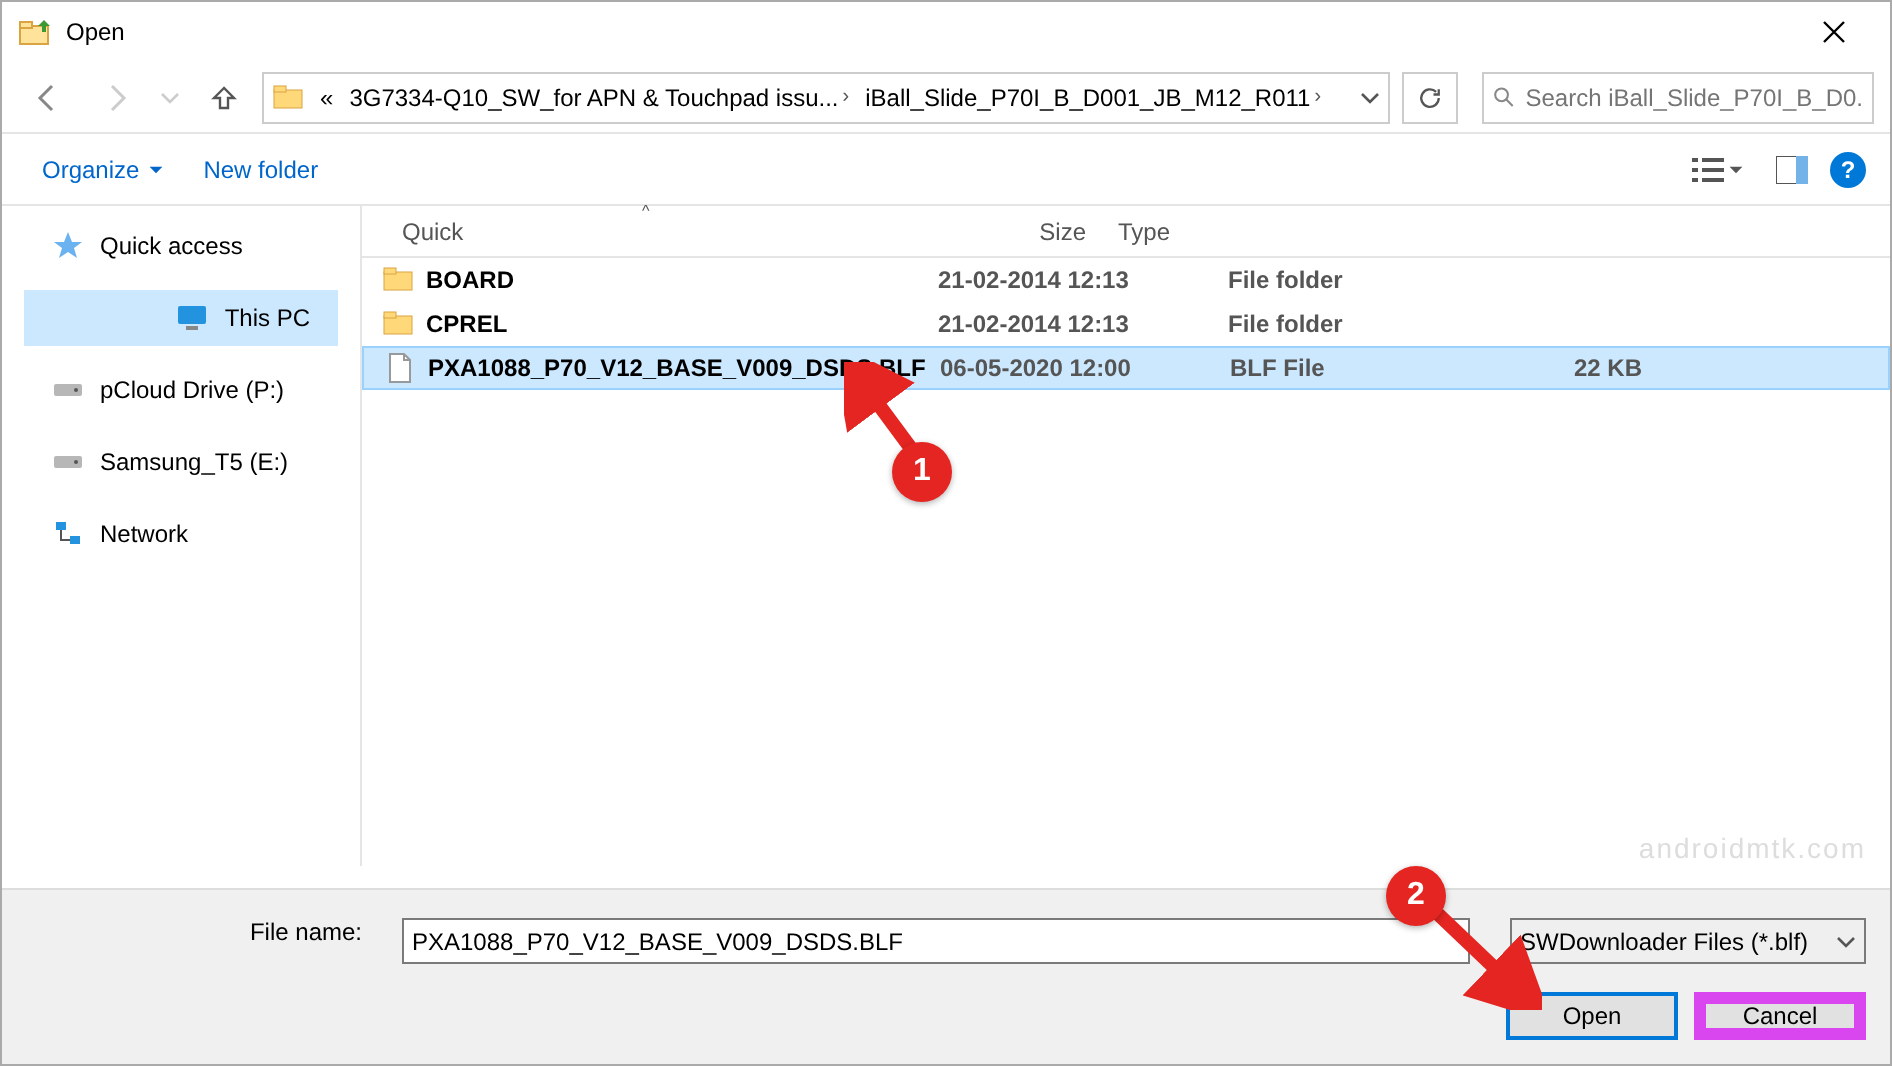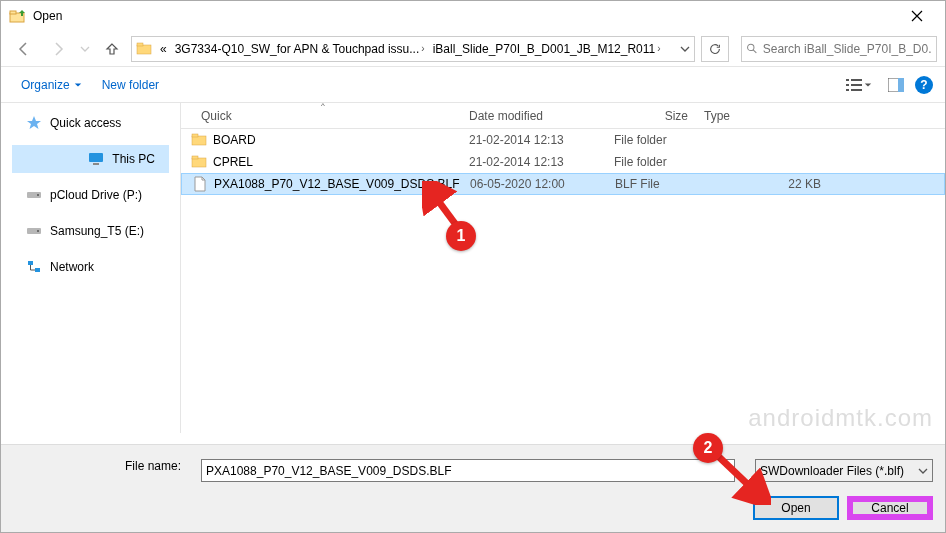--- a/index.html
+++ b/index.html
@@ -37,41 +37,41 @@
 .side-icon { width: 16px; height: 16px; display:flex; align-items:center; justify-content:center; }
 
 .filelist { flex: 1; }
 .fl-header { height: 26px; display: flex; align-items: center; border-bottom: 1px solid #e5e5e5; color: #555; position:relative; }
 .fl-col { padding: 0 8px; border-right: 0px solid #e5e5e5; display:flex; align-items:center; height:100%;}
 .col-name { width: 280px; padding-left: 20px; position:relative;}
 .col-name .sort-ind { position:absolute; left:50%; top:-2px; font-size:8px; color:#555;}
 .col-date { width: 145px; }
 .col-type { width: 120px; }
 .col-size { width: 90px; text-align: right; justify-content:flex-end; }
-.fl-row { height: 22px; display: flex; align-items: center; cursor:pointer; }
+.fl-row { height: 22px; display: flex; align-items: center; cursor:pointer;font-weight:bold; }
 .fl-row.selected { background: #cce8ff; border: 1px solid #99d1ff; }
 .row-icon { width: 16px; height: 16px; margin-left: 10px; margin-right: 6px; }
 .row-name { width: 256px; }
 .row-date { width: 145px; color: #555; }
 .row-type { width: 120px; color: #555; }
 .row-size { width: 86px; text-align: right; color: #555; }
 
 .bottom { position: absolute; bottom: 0; left: 0; right: 0; background: #f0f0f0; border-top: 1px solid #ddd; padding: 14px 12px 12px 12px; }
 .fn-row { display: flex; align-items: flex-start; gap: 20px; }
 .fn-label { text-align: right; width: 168px; }
 .fn-input { flex: 1; height: 23px; border: 1px solid #7a7a7a; padding: 0 4px; background:#fff; }
 .fn-filter { width: 178px; height: 23px; border: 1px solid #7a7a7a; padding: 0 4px; background: #efefef; display: flex; align-items: center; justify-content: space-between; cursor:pointer;}
 .btn-row { display: flex; justify-content: flex-end; gap: 8px; margin-top: 14px; }
 .btn { width: 86px; height: 24px; border: 6px solid #d946ef; background: #e1e1e1; display: flex; align-items: center; justify-content: center; cursor:pointer; }
 .btn.primary { border: 2px solid #0078d7; background: #e1e1e1; }
 
 
 .callout { position: absolute; width: 30px; height: 30px; border-radius: 50%; background: #e52521; color: #fff; font-weight: bold; font-size: 16px; display: flex; align-items: center; justify-content: center; z-index: 20; box-shadow: 0 1px 3px rgba(0,0,0,0.3); }
 .arrow { position: absolute; z-index: 19; }
-.watermark { position: absolute; right: 12px; bottom: 100px; color: #ddd; font-size: 24px; letter-spacing: 1px; z-index:5; }
+.watermark { position: absolute; right: 12px; bottom: 100px; color: #ddd; font-size: 14px; letter-spacing: 1px; z-index:5; }
 
 
 .folder-svg { fill: #ffd87a; stroke: #d9a441; stroke-width: 0.5; }
 .file-svg { fill: #fff; stroke: #999; stroke-width: 1; }
 .star-fill { fill:#6bb2f0; }
 .monitor-body{ fill:#2493df; }
 .drive-body{ fill:#b7b7b7; }
 .net-body{ fill:#2493df; }
 </style>
 </head>
@@ -242,23 +242,20 @@
       <span>Network</span>
     </div>
   </div>
 
   <div class="filelist">
     <div class="fl-header">
       <div class="fl-col col-name">
           <span class="sort-ind">^</span>
           <span>Quick</span>
         </div>
-      <div class="fl-col col-date">
-          <span>Date modified</span>
-        </div>
       <div class="fl-col col-size">
           <span>Size</span>
         </div>
       <div class="fl-col col-type">
           <span>Type</span>
         </div>
     </div>
     <div id="file-rows">
         <div class="fl-row">
           <span class="row-icon"><svg viewBox="0 0 16 16">

